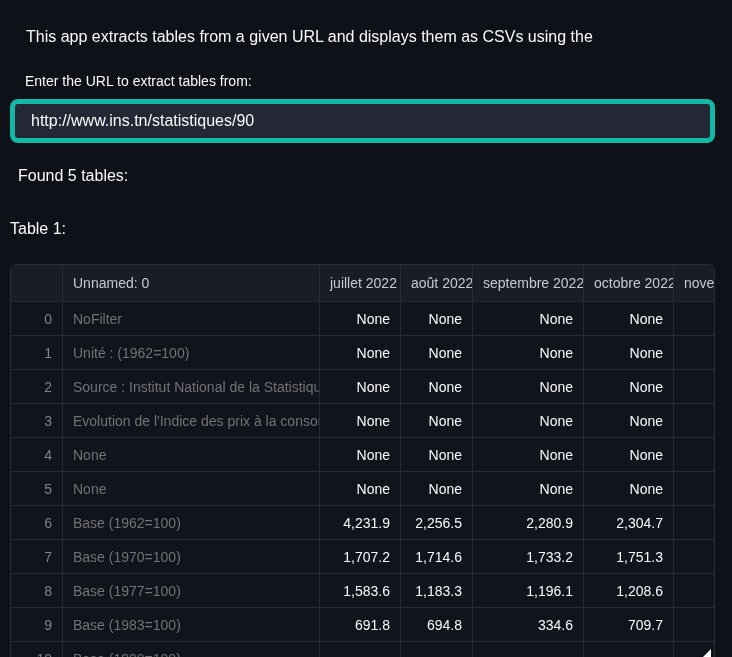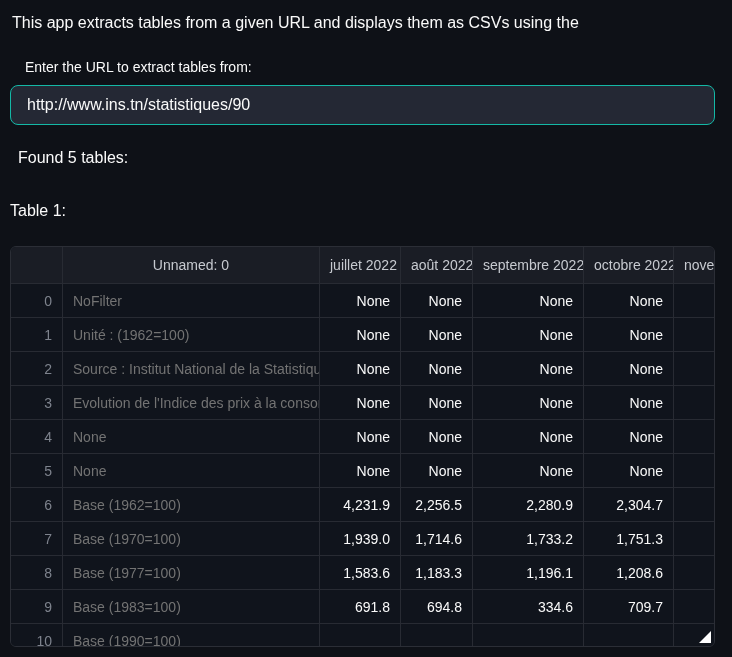--- a/index.html
+++ b/index.html
@@ -5,28 +5,28 @@
   * { box-sizing: border-box; }
   html,body { margin:0; padding:0; }
   body {
     width:732px; height:657px; overflow:hidden;
     background:#0e1117; color:#fafafa;
     font-family:"Liberation Sans", sans-serif;
     font-size:16px;
   }
   .page { padding:8px 17px 0 10px; }
 
-  .intro { margin:2px; line-height:26px; font-size:16px; }
+  .intro { margin:16px; line-height:26px; font-size:16px; }
 
   .widget-label { margin:23px 0 9px 15px; font-size:14px; line-height:17px; }
 
   .input-wrap { width:705px; }
   .url-input {
     width:100%; height:40px;
-    background:#242834; border:1px solid #14b8a6; border-radius:8px;
+    background:#242834; border:5px solid #14b8a6; border-radius:8px;
     color:#fafafa; font-size:16px; font-family:inherit;
     padding:17px 16px; outline:none;
   }
 
   .found { margin:20px 0 0 8px; line-height:26px; }
   .caption { margin:27px 0 0 0; line-height:26px; }
 
   .table-clip {
     position:relative; margin-top:22px;
     width:705px; height:401px; overflow:hidden;
@@ -35,21 +35,21 @@
   }
   table.df {
     border-collapse:separate; border-spacing:0; table-layout:fixed;
     width:753px; font-size:14px;
   }
   table.df th, table.df td {
     padding:0 10px; white-space:nowrap; overflow:hidden;
     border-right:1px solid #282b33; border-bottom:1px solid #282b33;
   }
   table.df thead th {
-    height:37px; background:#1a1d25; color:#c7cad0; font-weight:400;text-align:center;
+    height:37px; background:#1a1d25; color:#c7cad0; font-weight:400;
   }
   table.df tbody td { height:34px; background:#10141c; }
   .al { text-align:left; }
   .ar { text-align:right; }
   td.idx { color:#7e838d; text-align:right; padding-right:12px; }
   td.lbl { text-align:left; color:#737373; }
   td.val { text-align:right; color:#fafafa; }
   .muted { color:#7e838d; }
 
   .grip {
@@ -157,21 +157,21 @@
             <td class="lbl">Base (1962=100)</td>
             <td class="val">4,231.9</td>
             <td class="val">2,256.5</td>
             <td class="val">2,280.9</td>
             <td class="val">2,304.7</td>
             <td class="val"></td>
           </tr>
           <tr>
             <td class="idx">7</td>
             <td class="lbl">Base (1970=100)</td>
-            <td class="val">1,939.0</td>
+            <td class="val">1,707.2</td>
             <td class="val">1,714.6</td>
             <td class="val">1,733.2</td>
             <td class="val">1,751.3</td>
             <td class="val"></td>
           </tr>
           <tr>
             <td class="idx">8</td>
             <td class="lbl">Base (1977=100)</td>
             <td class="val">1,583.6</td>
             <td class="val">1,183.3</td>

